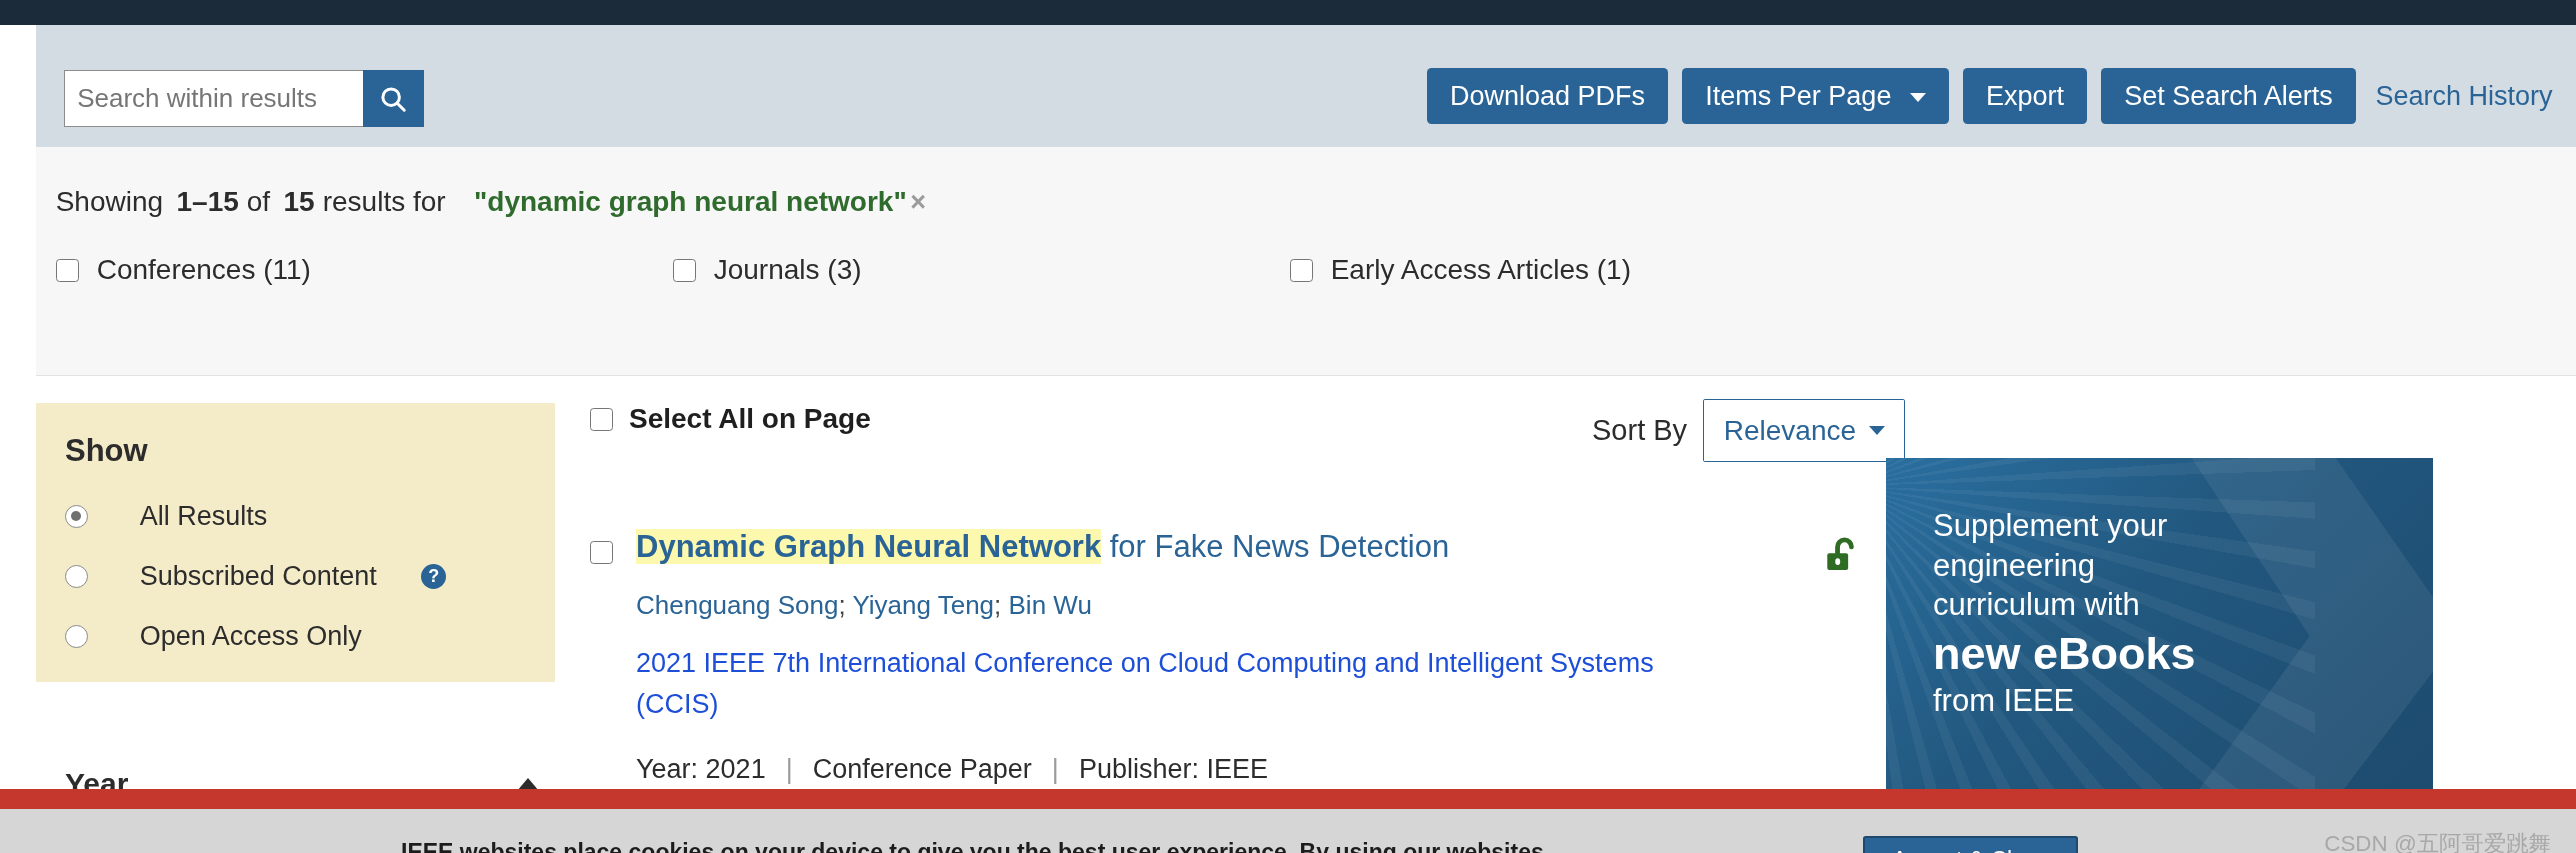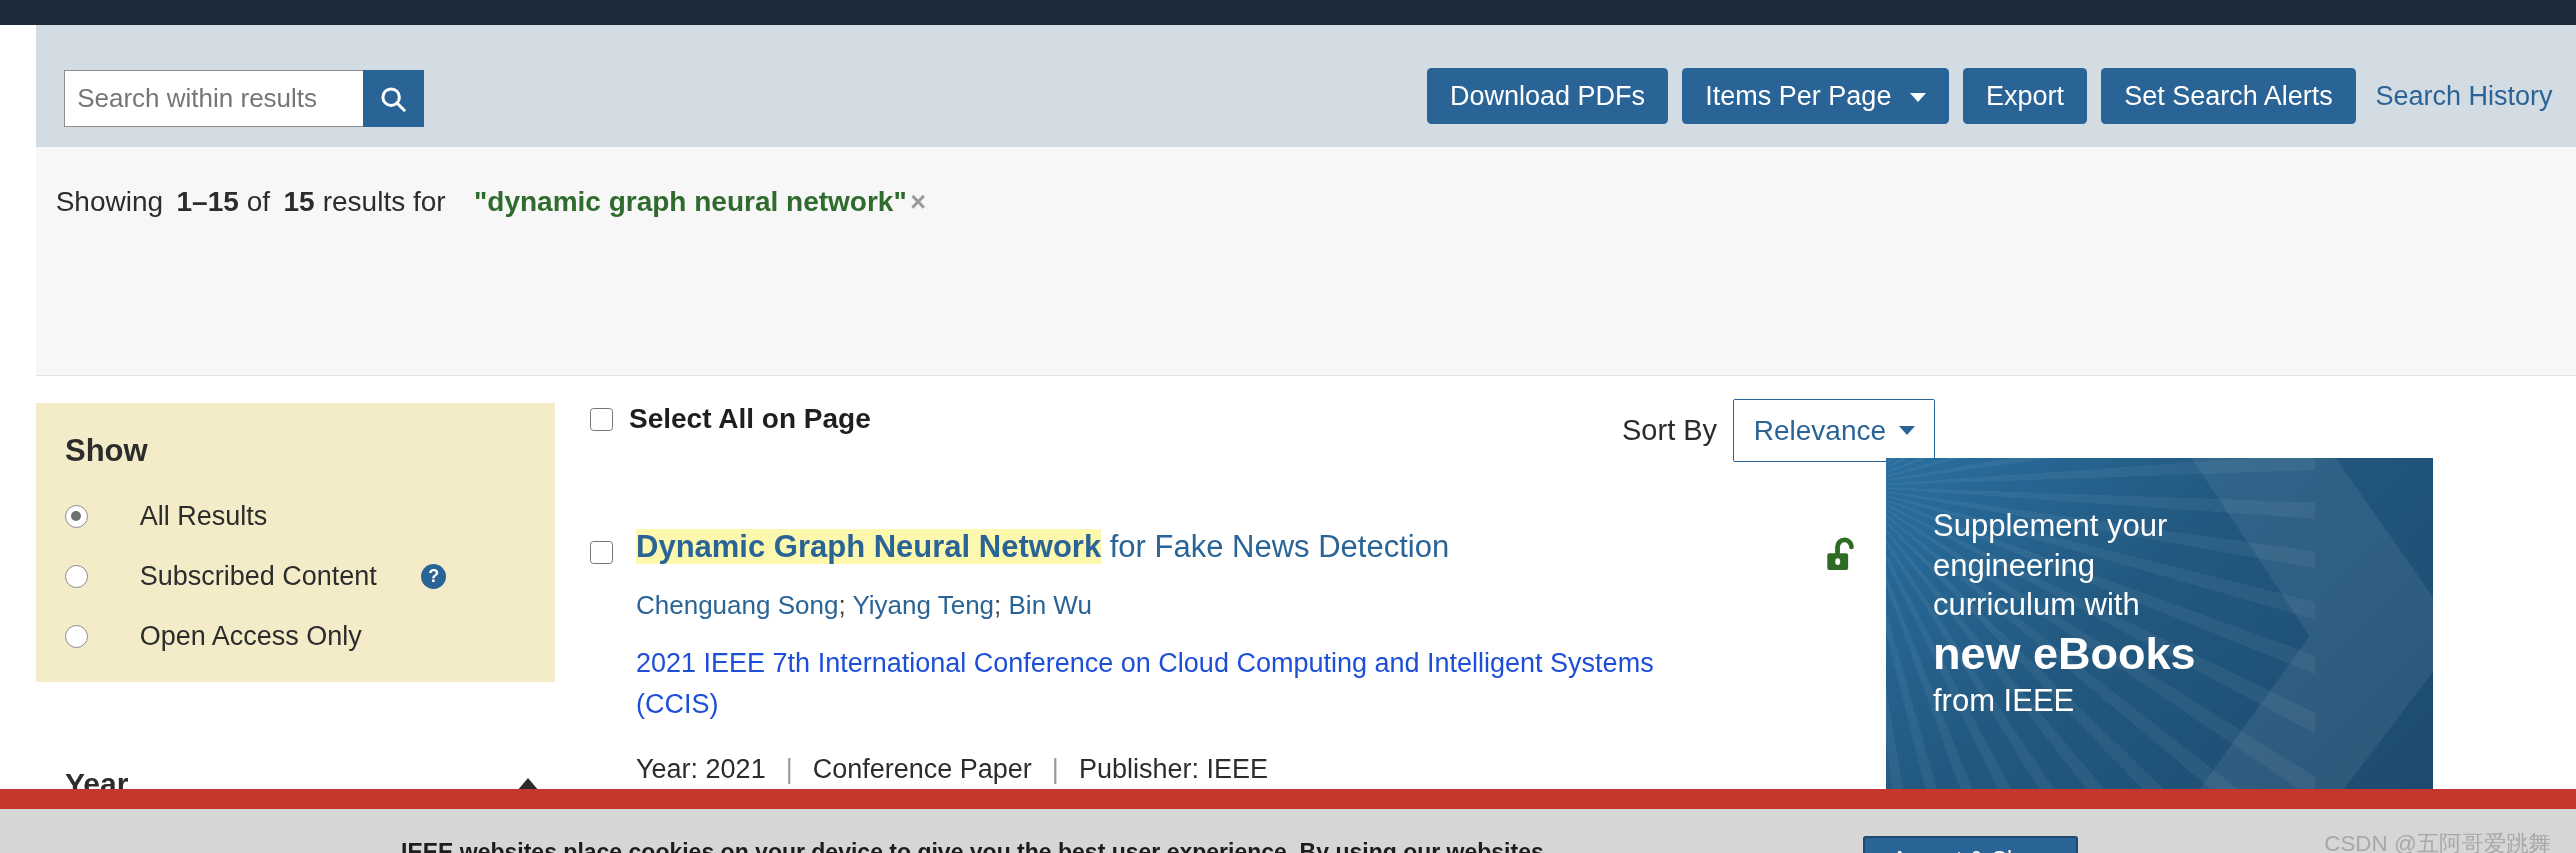--- a/index.html
+++ b/index.html
@@ -262,21 +262,20 @@
   .sort-wrap {
     position: absolute;
     left: 1002px; top: -3.6px;
     display: flex;
     align-items: center;
   }
   .sort-label {
     font-size: 29px;
     color: #2c2c2c;
     margin-right: 16px;
-    margin-left: 30px;
   }
   .sort-select {
     border: 1.8px solid #2a6496;
     background: #ffffff;
     color: #2a6496;
     font-family: "Liberation Sans", sans-serif;
     font-size: 28px;
     padding: 14.3px 19.7px;
     cursor: pointer;
     display: flex;
@@ -467,20 +466,34 @@
   <div class="showing-row">
     <span class="lbl">Showing</span>
     <span class="b">1–15</span>
     <span class="lbl">of</span>
     <span class="b">15</span>
     <span class="lbl">results for</span>
     <span class="query-chip">"dynamic graph neural network"</span>
     <span class="chip-x">×</span>
   </div>
 
+  <div class="facet-row">
+    <label class="facet">
+      <span class="box"></span>
+      <span>Conferences (11)</span>
+    </label>
+    <label class="facet">
+      <span class="box"></span>
+      <span>Journals (3)</span>
+    </label>
+    <label class="facet">
+      <span class="box"></span>
+      <span>Early Access Articles (1)</span>
+    </label>
+  </div>
 </div>
 
 <div class="sidebar">
 
   <div class="show-panel">
     <div class="show-title">Show</div>
 
     <label class="radio-row">
       <span class="radio on"></span>
       <span>All Results</span>

